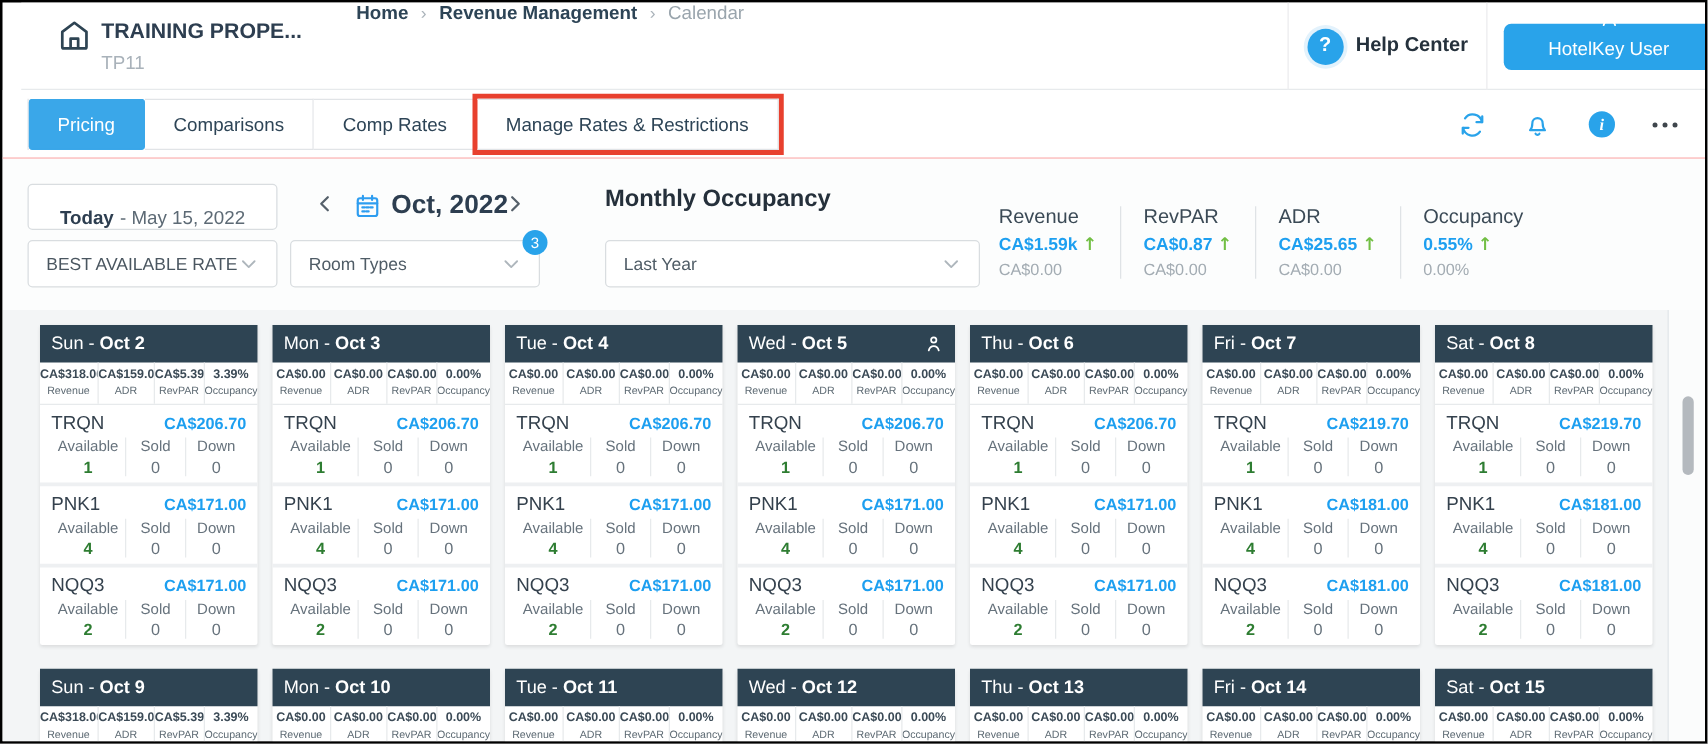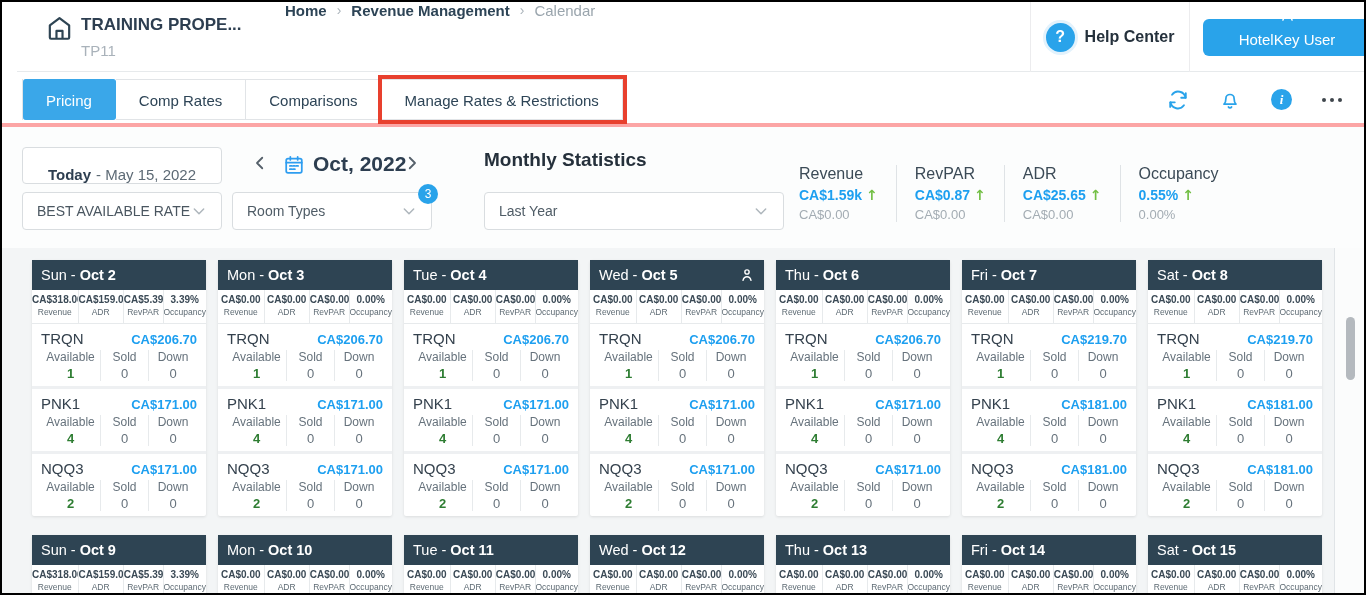--- a/index.html
+++ b/index.html
@@ -17,21 +17,21 @@
   .prop-code { position:absolute; left:64px; top:40px; font-size:15px; color:#a9b2ba; }
   .breadcrumb { position:absolute; left:268px; top:0; height:70px; display:flex; align-items:flex-start; gap:10px; font-size:15px; }
   .crumb { font-weight:bold; color:#2d4456; }
   .crumb.last { font-weight:normal; color:#9aa5ad; }
   .crumb-sep { color:#aab3ba; font-size:14px; }
   .help-wrap { position:absolute; left:1013px; top:0; width:160px; height:70px; border-left:1px solid #ececee; border-right:1px solid #ececee; display:flex; align-items:center; justify-content:center; gap:10px; }
   .help-circle { width:29px; height:29px; border-radius:50%; background:#29a3ea; color:#fff; font-size:16px; font-weight:bold; display:flex; align-items:center; justify-content:center; box-shadow:0 0 0 3px #e3f2fc; }
   .help-label { font-size:16px; font-weight:bold; color:#25313c; }
   .user-btn { position:absolute; left:1186px; top:17px; width:168px; height:37px; background:#29a3ea; border:none; border-radius:6px; color:#fff; font-size:15px; font-family:inherit; display:flex; align-items:center; justify-content:center; gap:8px; cursor:pointer;flex-direction:column; }
   
-  .tabbar { position:absolute; left:0; top:70px; width:100%; height:55px; background:#fff; border-bottom:4px solid #fca5a5; }
+  .tabbar { position:absolute; left:0; top:70px; width:100%; height:55px; background:#fff; border-bottom:1px solid #fca5a5; }
   .tabgroup { position:absolute; left:20px; top:7px; display:flex; border-left:1px solid #e1e4e7; }
   .tab { height:41px; line-height:41px; padding:0 23px; font-size:15px; color:#2d4456; background:#fff; border-right:1px solid #e1e4e7; border-top:1px solid #e1e4e7; border-bottom:1px solid #e1e4e7; white-space:nowrap; cursor:pointer; }
   .tab.active { background:#3aa7e9; color:#fff; border-color:#3aa7e9; border-radius:3px; }
   .tab.highlight { box-shadow:0 0 0 4px #e8402e; }
   .bar-icons { position:absolute; right:22px; top:0; height:55px; display:flex; align-items:center; gap:30px; }
   .icon-btn { width:22px; height:22px; color:#29a3ea; cursor:pointer; }
   .info-circle { width:21px; height:21px; border-radius:50%; background:#29a3ea; color:#fff; display:flex; align-items:center; justify-content:center; font-size:13px; font-weight:bold; font-family:"Liberation Serif",serif; font-style:italic; cursor:pointer; }
   .dots { display:flex; gap:4px; align-items:center; cursor:pointer; }
   .dots i { width:4px; height:4px; border-radius:50%; background:#3f464c; display:block; }
   
@@ -121,22 +121,22 @@
         <svg width="14" height="14" viewBox="0 0 24 24" fill="none" stroke="#fff" stroke-width="2.6" stroke-linecap="round" stroke-linejoin="round">
             <path d="M5 9 l7 7 7-7"></path>
           </svg>
       </span>
     </button>
   </header>
 
   <nav class="tabbar">
     <div class="tabgroup">
         <div class="tab active">Pricing</div>
+        <div class="tab">Comparisons</div>
         <div class="tab">Comp Rates</div>
-        <div class="tab">Comparisons</div>
         <div class="tab highlight">Manage Rates &amp; Restrictions</div>
       </div>
     <div class="bar-icons">
       <span class="icon-btn">
         <svg viewBox="0 0 24 24" fill="none" stroke="currentColor" stroke-width="2" stroke-linecap="round" stroke-linejoin="round">
           <path d="M20.5 4.5 v5 h-5"></path>
             <path d="M3.5 19.5 v-5 h5"></path>
           <path d="M20.2 9.5 A8.2 8.2 0 0 0 5.5 6.2"></path>
             <path d="M3.8 14.5 A8.2 8.2 0 0 0 18.5 17.8"></path>
         </svg>
@@ -194,21 +194,21 @@
     <div class="select" style="left:230px;width:200px">
       <span>Room Types</span>
       <span class="chev">
         <svg viewBox="0 0 24 24" fill="none" stroke="currentColor" stroke-width="2.2" stroke-linecap="round" stroke-linejoin="round">
             <path d="M5 9 l7 7 7-7"></path>
           </svg>
       </span>
       <span class="badge">3</span>
     </div>
 
-    <div class="stats-title">Monthly Statistics</div>
+    <div class="stats-title">Monthly Occupancy</div>
 
     <div class="select" style="left:482px;width:300px">
       <span>Last Year</span>
       <span class="chev">
         <svg viewBox="0 0 24 24" fill="none" stroke="currentColor" stroke-width="2.2" stroke-linecap="round" stroke-linejoin="round">
             <path d="M5 9 l7 7 7-7"></path>
           </svg>
       </span>
     </div>
 

